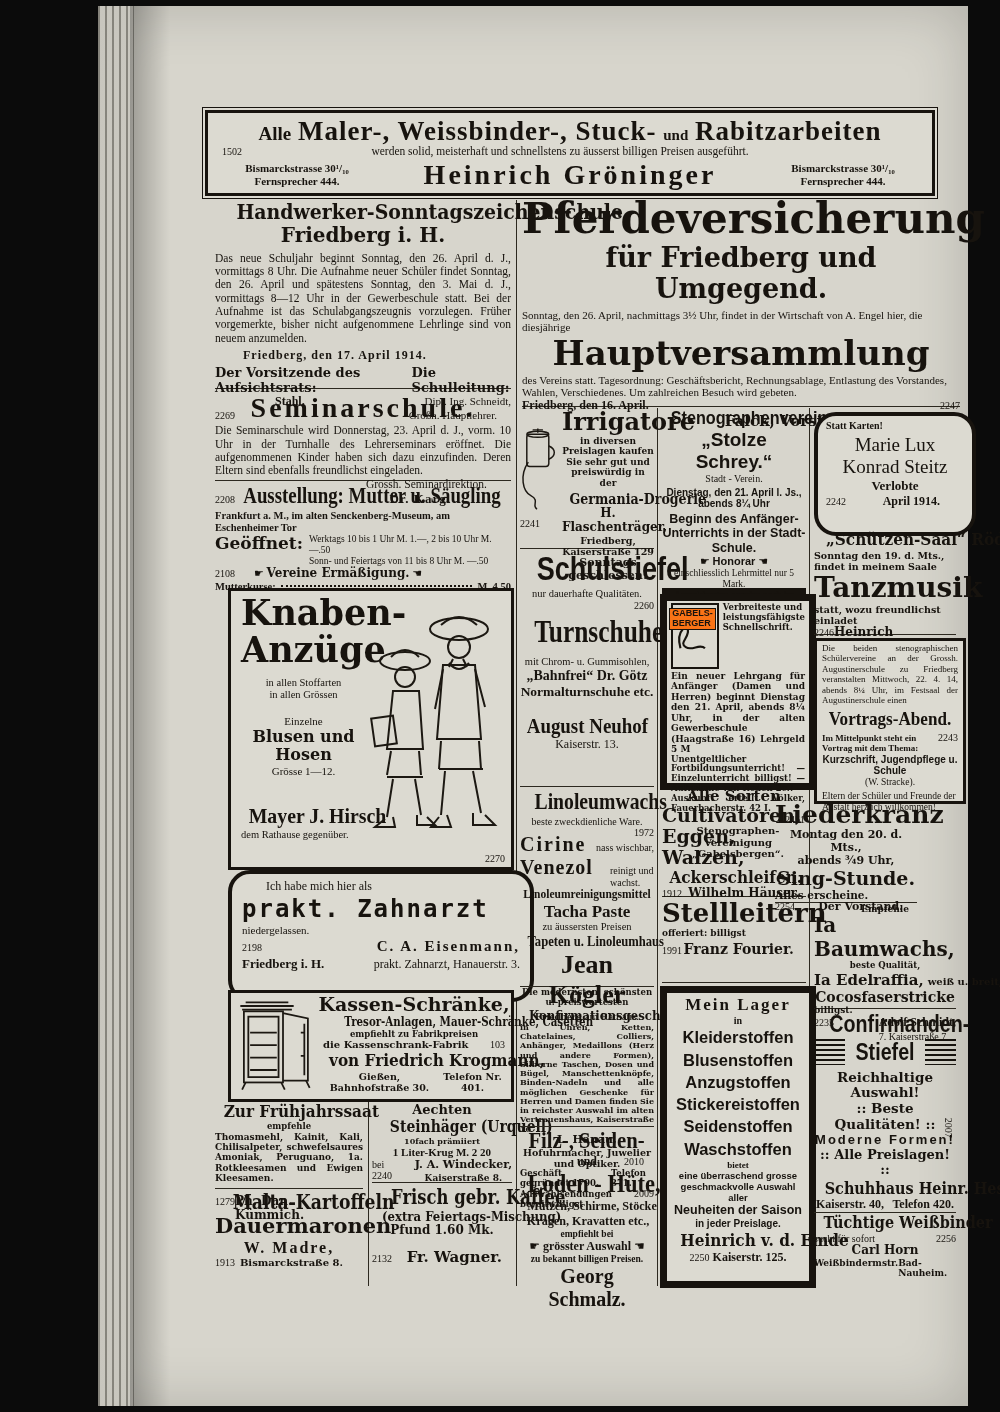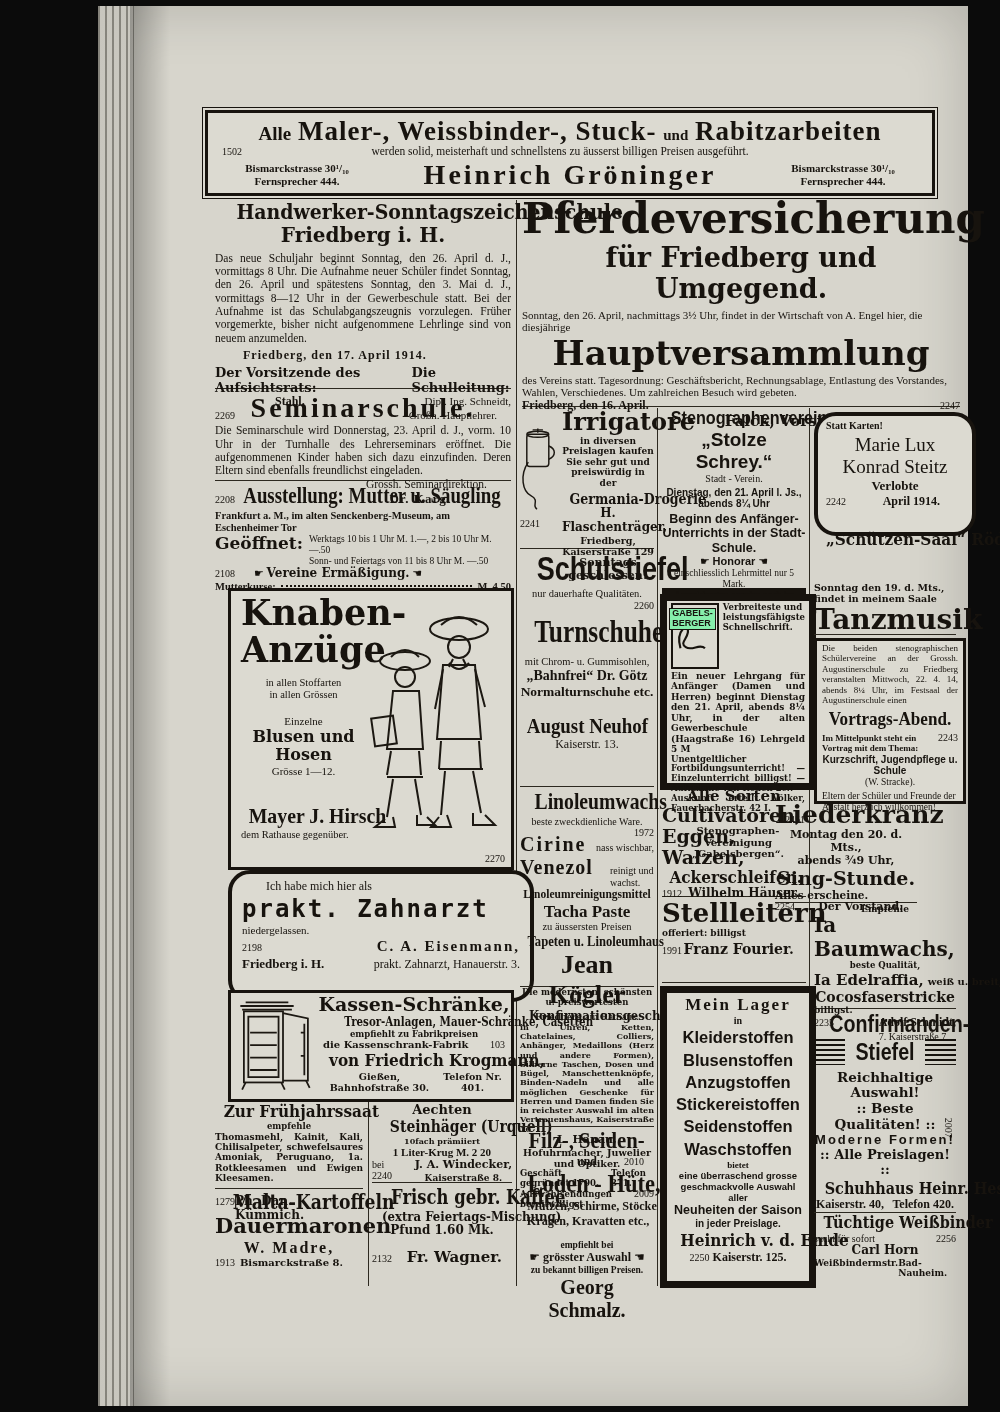--- a/index.html
+++ b/index.html
@@ -347,21 +347,21 @@
 <div class="ad" style="left:520px;top:1128px;width:134px;height:158px;">
   <div class="c srfb" style="font-size:23px;"><span class="cond9">Filz-, Seiden-</span></div>
   <div class="row" style="padding:0 10px;">
     <span style="width:20px;"></span>
     <span class="srfb" style="font-size:12px;">und</span>
     <span class="id">2010</span>
   </div>
   <div class="c srfb" style="font-size:25px;"><span class="cond9">Loden - Hüte,</span></div>
   <div class="c srfb" style="font-size:13.5px;white-space:nowrap;"><span class="cond9">Mützen, Schirme, Stöcke</span></div>
   <div class="c srfb" style="font-size:13.5px;white-space:nowrap;"><span class="cond9">Kragen, Kravatten etc.,</span></div>
-  <div class="c srfb" style="font-size:9.5px;margin-top:11px;">empfiehlt bei</div>
+  <div class="c srfb" style="font-size:9.5px;">empfiehlt bei</div>
   <div class="c" style="font-size:12px;">
     <span>☛</span>
     <span class="srfb">grösster Auswahl</span>
     <span>☚</span>
   </div>
   <div class="c srfb" style="font-size:9.5px;">zu bekannt billigen Preisen.</div>
   <div class="c srfb" style="font-size:20px;">Georg Schmalz.</div>
 </div>
 
 <div class="ad" style="left:662px;top:408px;width:144px;height:180px;border-bottom:6px solid #17130e;">
@@ -383,21 +383,21 @@
     <span class="srf" style="font-size:10px;margin-right:16px;">Der Vorstand.</span>
   </div>
 </div>
 
 <div class="ad bx-heavy" style="left:660px;top:594px;width:134px;height:178px;padding:2px 4px;">
   <div style="display:flex;">
     <div style="position:relative;width:82px;height:62px;border:2px solid #17130e;">
       <svg viewBox="0 0 82 62" style="width:100%;height:100%;">
         <path d="M14,54 C 4,18 30,6 28,24 C 26,38 12,44 24,52 C 36,60 50,44 60,54" fill="none" stroke="#17130e" stroke-width="4"></path>
       </svg>
-      <div class="snsb" style="position:absolute;right:1px;top:3px;font-size:9px;border:1px solid #17130e;padding:0 2px;line-height:1.1;background:#86efac;">
+      <div class="snsb" style="position:absolute;right:1px;top:3px;font-size:9px;border:1px solid #17130e;padding:0 2px;line-height:1.1;background:#f97316;">
         <span>GABELS-</span><br>
         <span>BERGER</span>
       </div>
     </div>
     <div class="frak" style="font-size:8.5px;margin-left:4px;flex:1;">Verbreiteste und leistungsfähigste Schnellschrift.</div>
   </div>
   <div class="frak j" style="font-size:9px;margin-top:2px;">Ein neuer Lehrgang für Anfänger (Damen und Herren) beginnt Dienstag den 21. April, abends 8¼ Uhr, in der alten Gewerbeschule (Haagstraße 16)  Lehrgeld 5 M</div>
   <div class="frak j" style="font-size:8.5px;">Unentgeltlicher Fortbildungsunterricht! — Einzelunterricht billigst! — Aufnahme von Reden 2c.! — Auskunft erteilt Völker, Fauerbacherstr. 42 I.</div>
   <div class="id" style="text-align:right;">2451</div>
   <div class="c frak" style="font-size:10px;">Stenographen-Vereinigung</div>
@@ -453,21 +453,21 @@
   <div class="c srf" style="font-size:19px;">Konrad Steitz</div>
   <div class="c srfb" style="font-size:13px;">Verlobte</div>
   <div class="row" style="margin-top:2px;">
     <span class="id">2242</span>
     <span class="srfb" style="font-size:12px;margin-right:24px;">April 1914.</span>
   </div>
 </div>
 
 <div class="ad rule-b" style="left:814px;top:530px;width:142px;height:104px;">
   <div class="c frak" style="font-size:17px;white-space:nowrap;"><span class="cond9">„Schützen-Saal“ Rödgen.</span></div>
-  <div class="frak" style="font-size:9.5px;margin-top:32px;">Sonntag den 19. d. Mts., findet in meinem Saale</div>
+  <div class="frak" style="font-size:9.5px;">Sonntag den 19. d. Mts., findet in meinem Saale</div>
   <div class="c frak" style="font-size:28px;">Tanzmusik</div>
   <div class="frak" style="font-size:9.5px;">statt, wozu freundlichst einladet</div>
   <div class="row">
     <span class="id">2246</span>
     <span class="frak" style="font-size:12px;margin-right:10px;">Heinrich Meister.</span>
   </div>
 </div>
 
 <div class="ad bx" style="left:814px;top:638px;width:136px;height:156px;padding:2px 5px;">
   <div class="srf j" style="font-size:9px;">Die beiden stenographischen Schülervereine an der Grossh. Augustinerschule zu Friedberg veranstalten Mittwoch, 22. 4. 14, abends 8¼ Uhr, im Festsaal der Augustinerschule einen</div>

